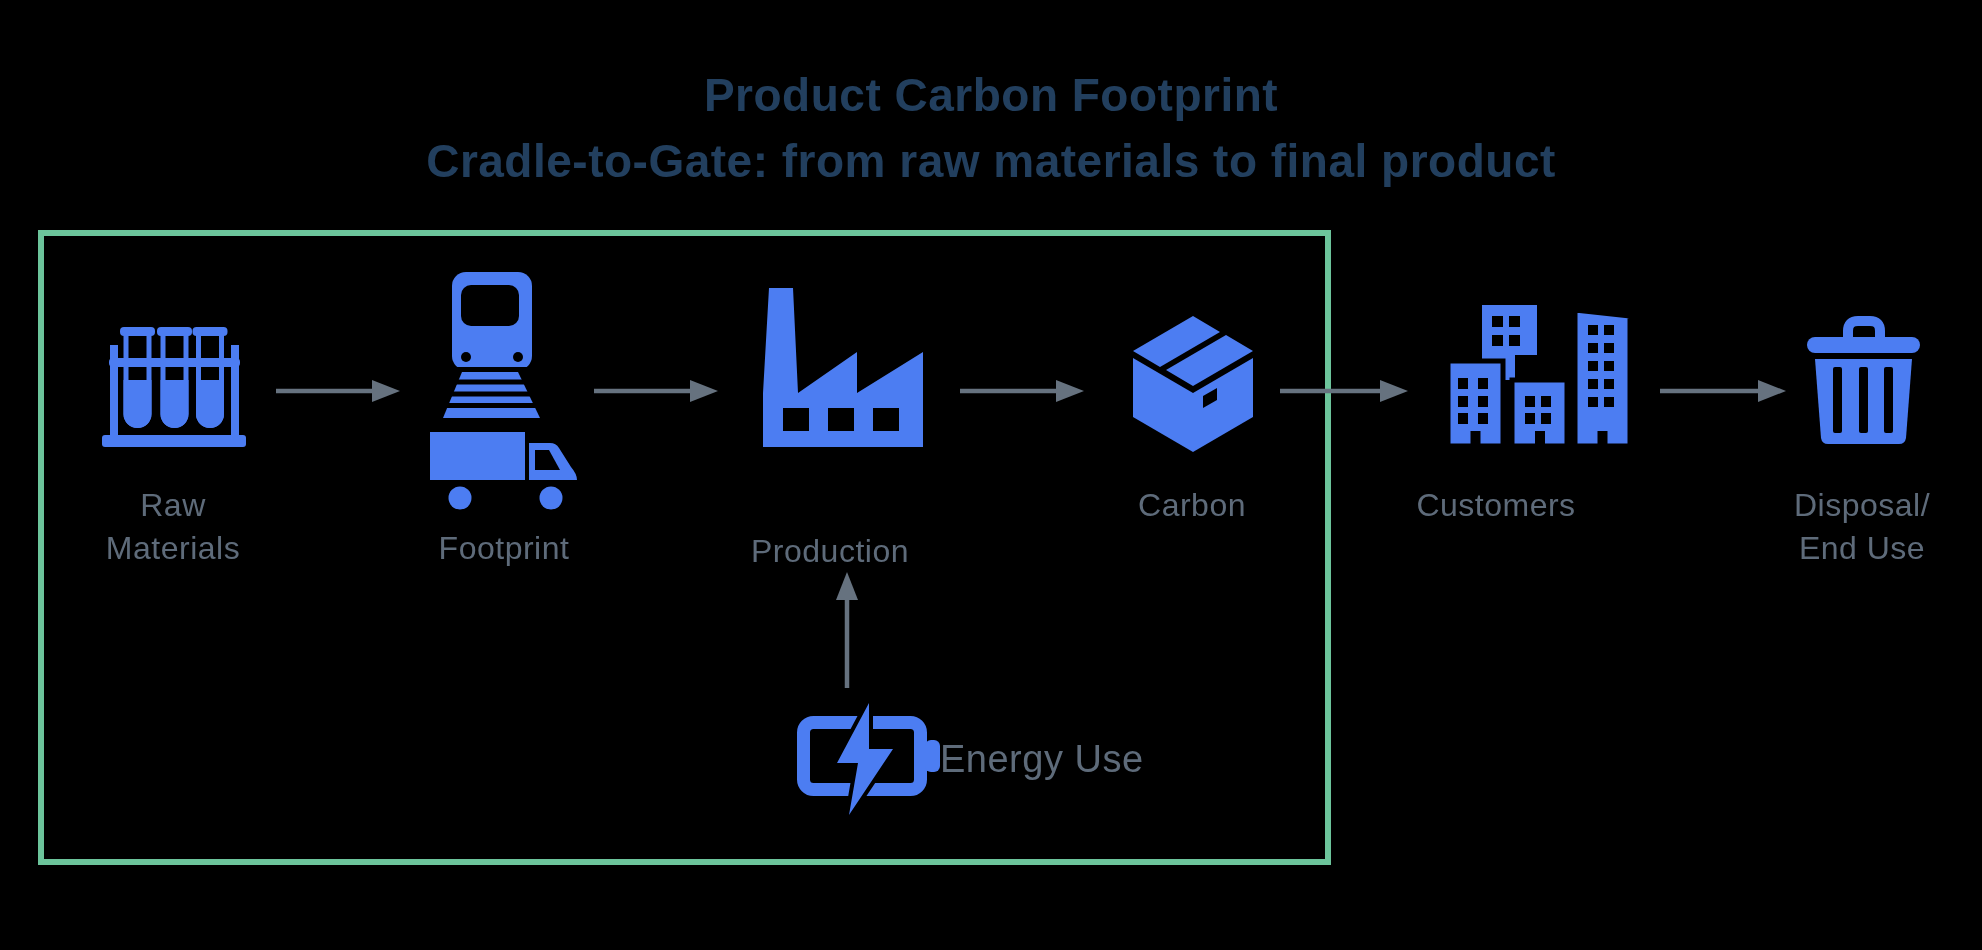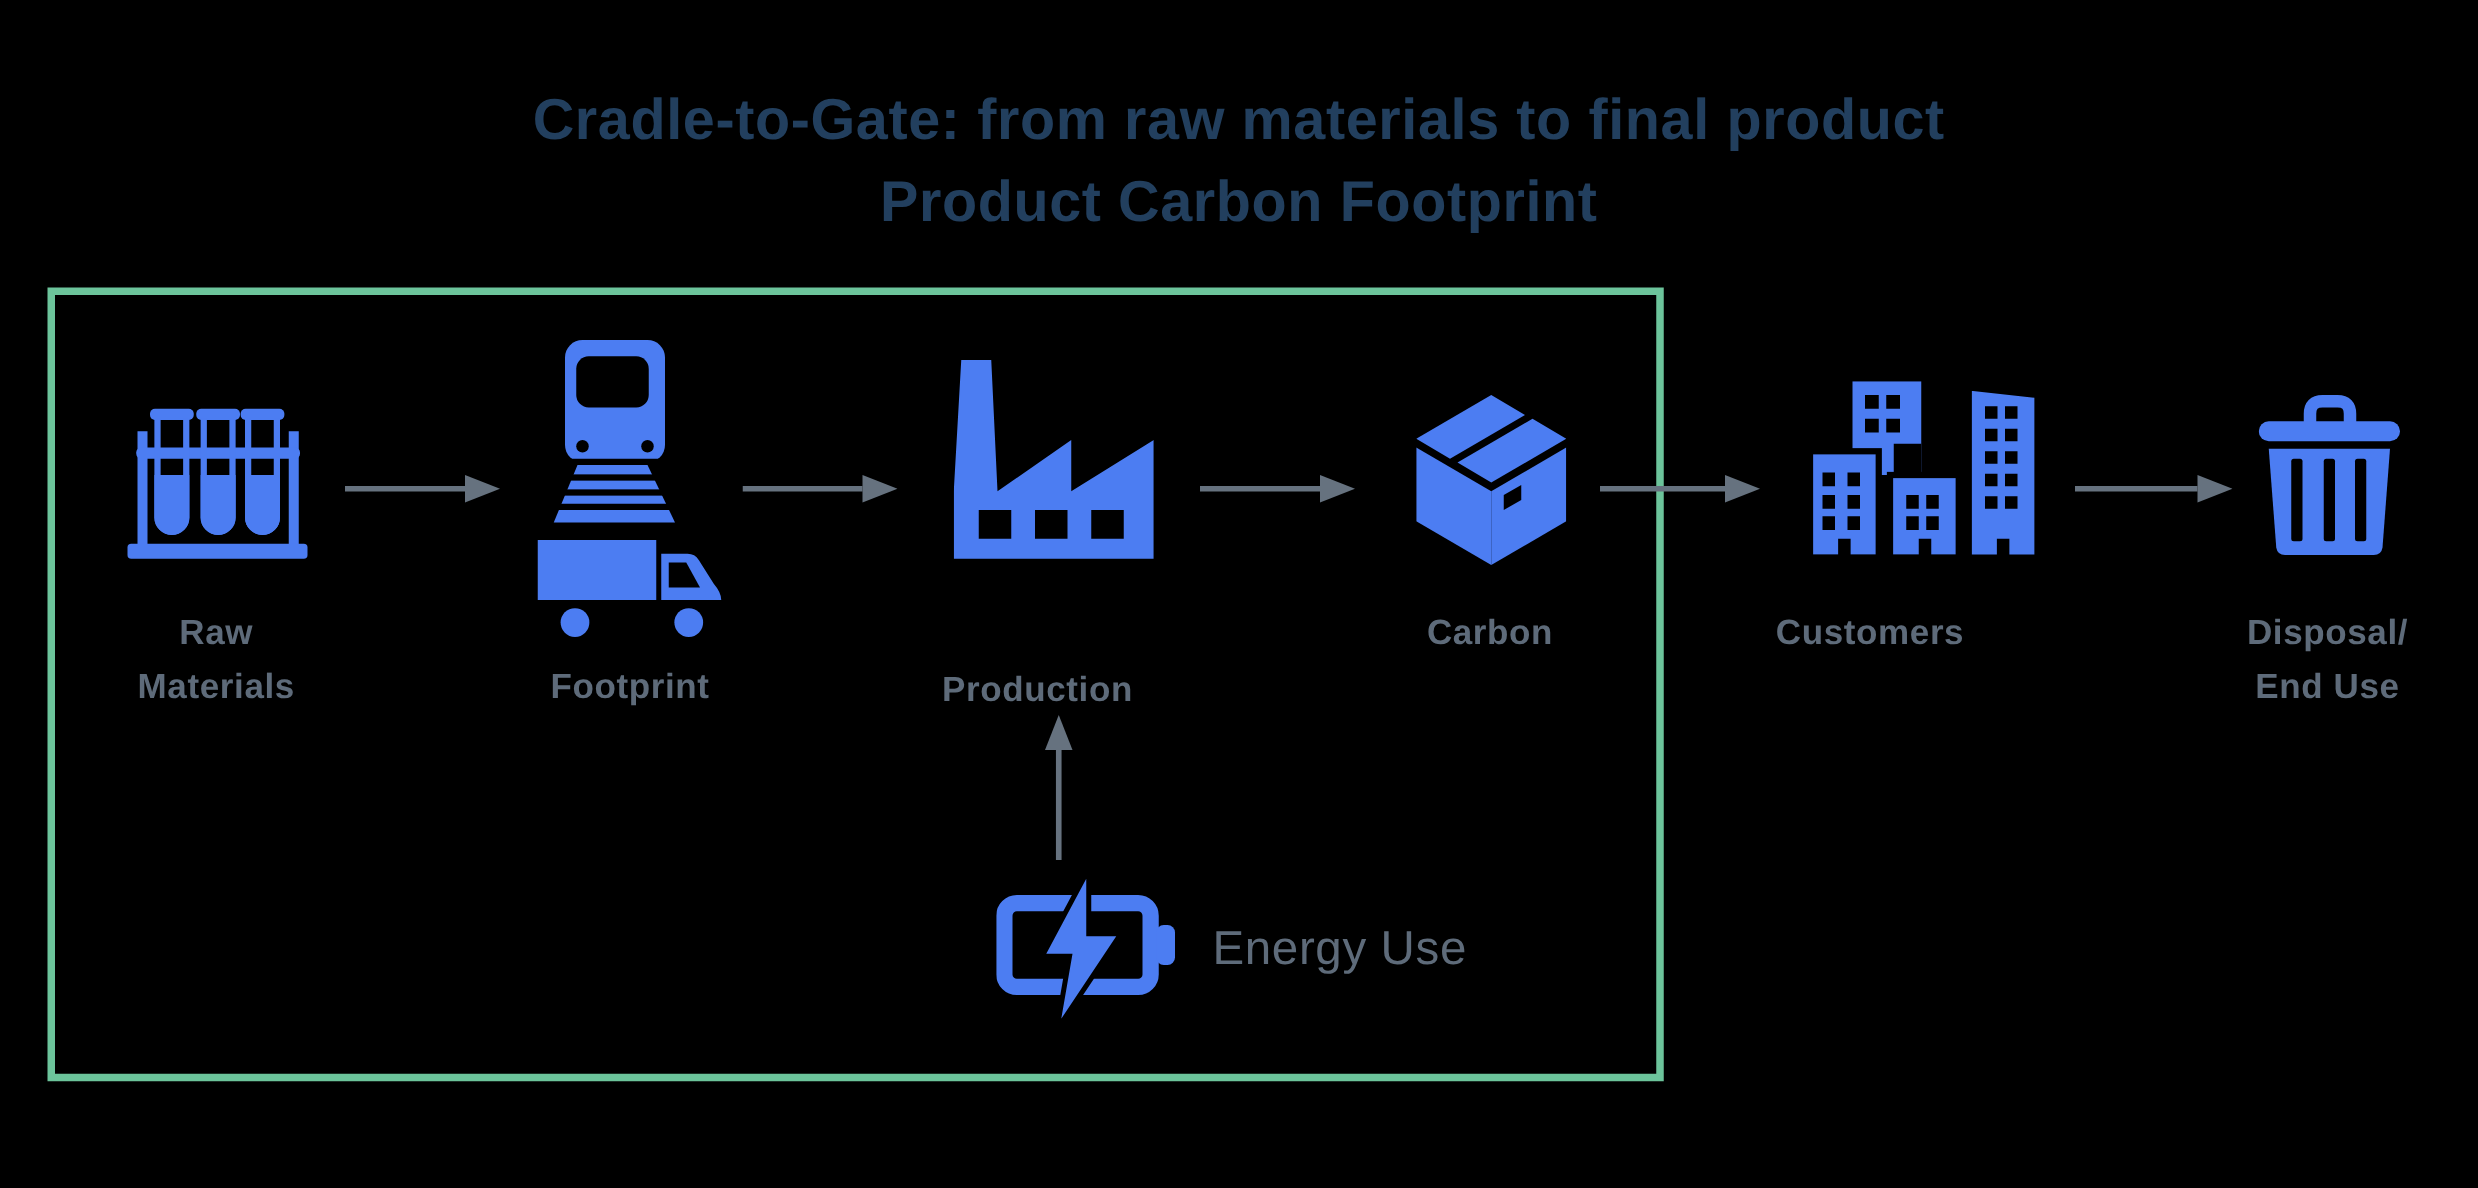--- a/index.html
+++ b/index.html
@@ -24,39 +24,39 @@
     border:6px solid var(--gate_green,#6cc49b);
   }
   .icon{position:absolute;color:var(--icon_blue,#4c7df2);}
   .icon svg{display:block;}
   .cut{fill:var(--background,#000);}
   .sep{stroke:var(--background,#000);}
   .stage-label{
     position:absolute;width:320px;
     text-align:center;
     color:var(--label_slate,#5e6b7a);
-    font-size:28px;line-height:43px;font-weight:700;
+    font-size:32px;line-height:43px;font-weight:400;
     letter-spacing:.5px;
   }
   .side-label{
     position:absolute;
     color:var(--label_slate,#5e6b7a);
     font-size:38px;line-height:43px;font-weight:500;
     letter-spacing:.5px;
   }
   .arrow{position:absolute;color:var(--arrow_gray,#66727f);}
 </style>
 </head>
 <body>
 
 <div id="canvas">
 
   <div class="title">
+    <div>Product Carbon Footprint</div>
     <div>Cradle-to-Gate: from raw materials to final product</div>
-    <div>Product Carbon Footprint</div>
   </div>
 
   <div class="gate-box"></div>
 
   <div class="icon" style="left:101px;top:322px;">
     <svg width="146" height="128" viewBox="0 0 146 128">
       <rect x="9" y="23" width="8" height="92" fill="currentColor"></rect>
       <rect x="130" y="23" width="8" height="92" fill="currentColor"></rect>
       <rect x="8" y="36" width="131" height="9" rx="4" fill="currentColor"></rect>
       <rect x="1" y="113" width="144" height="12" rx="3" fill="currentColor"></rect>
@@ -232,15 +232,15 @@
   <div class="stage-label" style="left:1032px;top:484px;">
     <div>Carbon</div>
   </div>
   <div class="stage-label" style="left:1336px;top:484px;">
     <div>Customers</div>
   </div>
   <div class="stage-label" style="left:1702px;top:484px;">
     <div>Disposal/</div>
     <div>End Use</div>
   </div>
-  <div class="side-label" style="left:970px;top:738px;">Energy Use</div>
+  <div class="side-label" style="left:940px;top:738px;">Energy Use</div>
 
 </div>
 
 </body></html>

